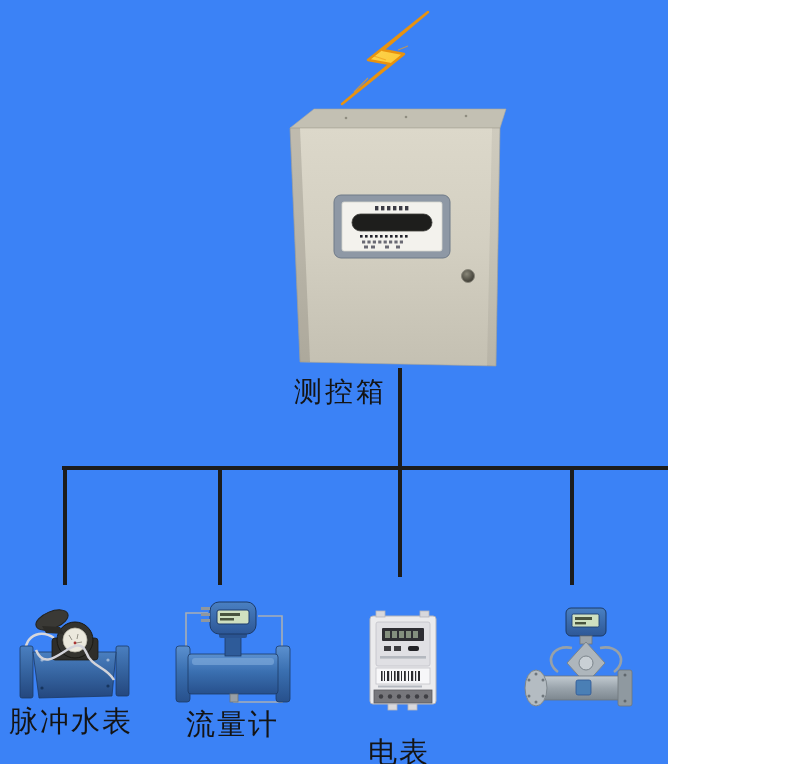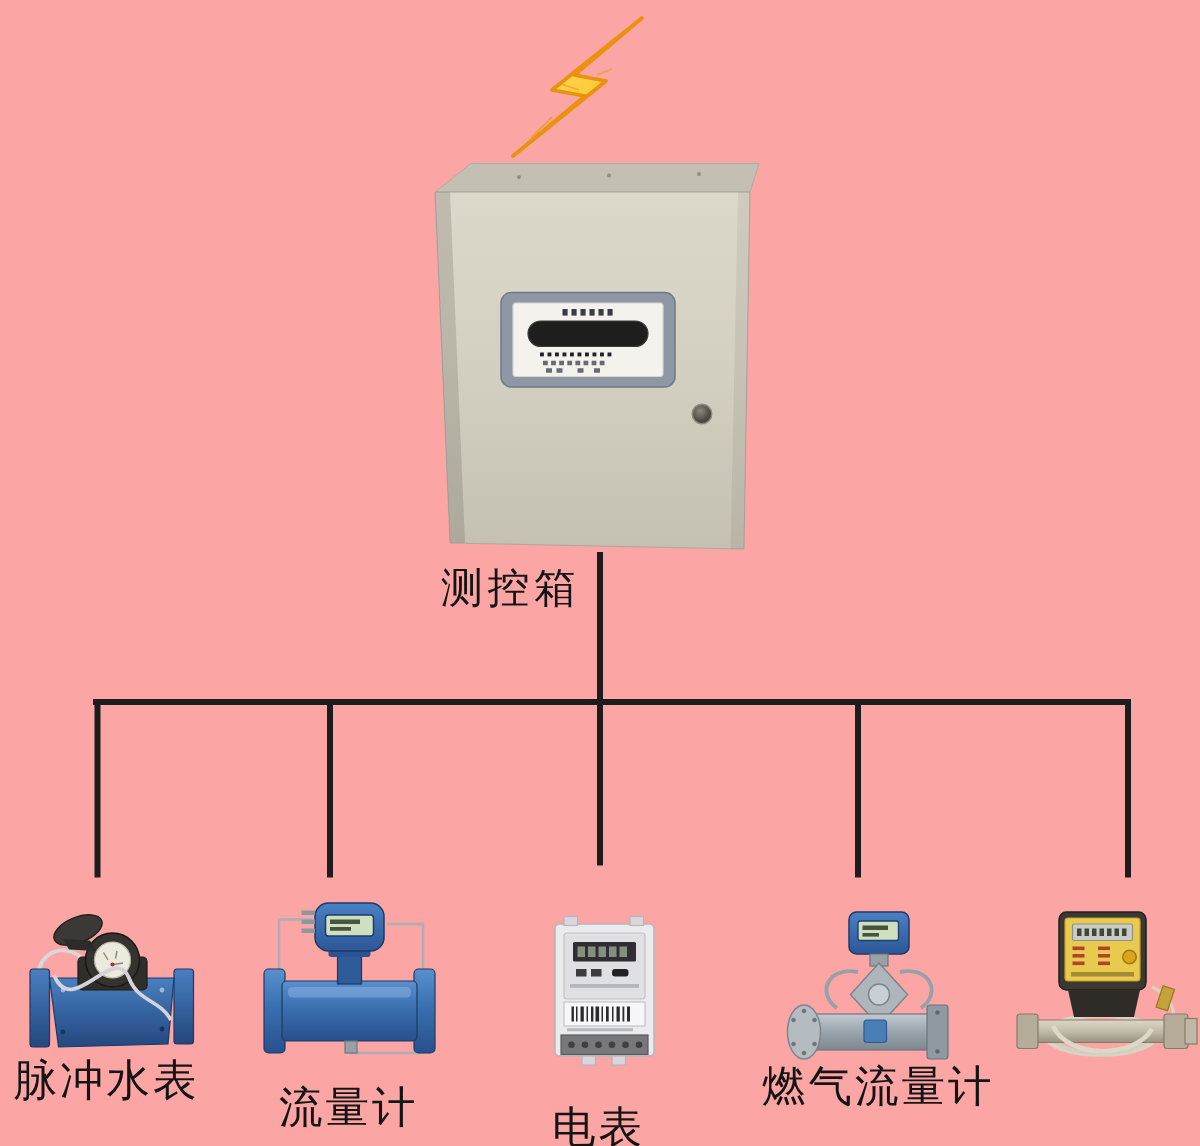--- a/index.html
+++ b/index.html
@@ -1,17 +1,17 @@
 <!DOCTYPE html>
 <html><head>
 <meta charset="utf-8">
 <style>
   html,body{margin:0;padding:0;background:#ffffff;}
   .canvas{
-    position:relative;width:800px;height:764px;background:#fca5a5;
+    position:relative;width:668px;height:764px;background:#3b82f6;
     font-family:"Liberation Sans","DejaVu Sans",sans-serif;overflow:hidden;
   }
   .abs{position:absolute;}
   .wire{position:absolute;background:#1c1c1c;}
   .lbl{
     position:absolute;color:#141414;font-size:29px;line-height:1.1;
     letter-spacing:2px;white-space:nowrap;font-weight:500;
   }
   .box-lbl{font-size:28px;letter-spacing:3px;}
 </style>
@@ -294,17 +294,16 @@
     <rect x="42" y="42" width="42" height="3" fill="#6b5a20" opacity="0.55"></rect>
     <polygon points="40,54 88,54 84,72 44,72" fill="#2f2c28"></polygon>
     <rect x="12" y="74" width="104" height="15" rx="2" fill="url(#hp1)" stroke="#847c6b" stroke-width="0.8"></rect>
     <rect x="6" y="70" width="14" height="23" rx="2" fill="#b5ad99" stroke="#847c6b" stroke-width="0.8"></rect>
     <rect x="104" y="70" width="16" height="23" rx="2" fill="#b5ad99" stroke="#847c6b" stroke-width="0.8"></rect>
     <rect x="118" y="73" width="8" height="17" fill="#c0b8a4" stroke="#847c6b" stroke-width="0.8"></rect>
     <path d="M30,78 C40,100 84,100 96,80" stroke="#ded8c8" stroke-width="3" fill="none"></path>
   </svg>
 
   <div class="lbl" style="left:9px;top:706px;text-align:center;">脉冲水表</div>
-  <div class="lbl" style="left:186px;top:724px;">流量计</div>
+  <div class="lbl" style="left:186px;top:709px;">流量计</div>
   <div class="lbl" style="left:368px;top:737px;">电表</div>
-  <div class="lbl" style="left:508px;top:710px;">燃气流量计</div>
 
 </div>
 
 </body></html>

